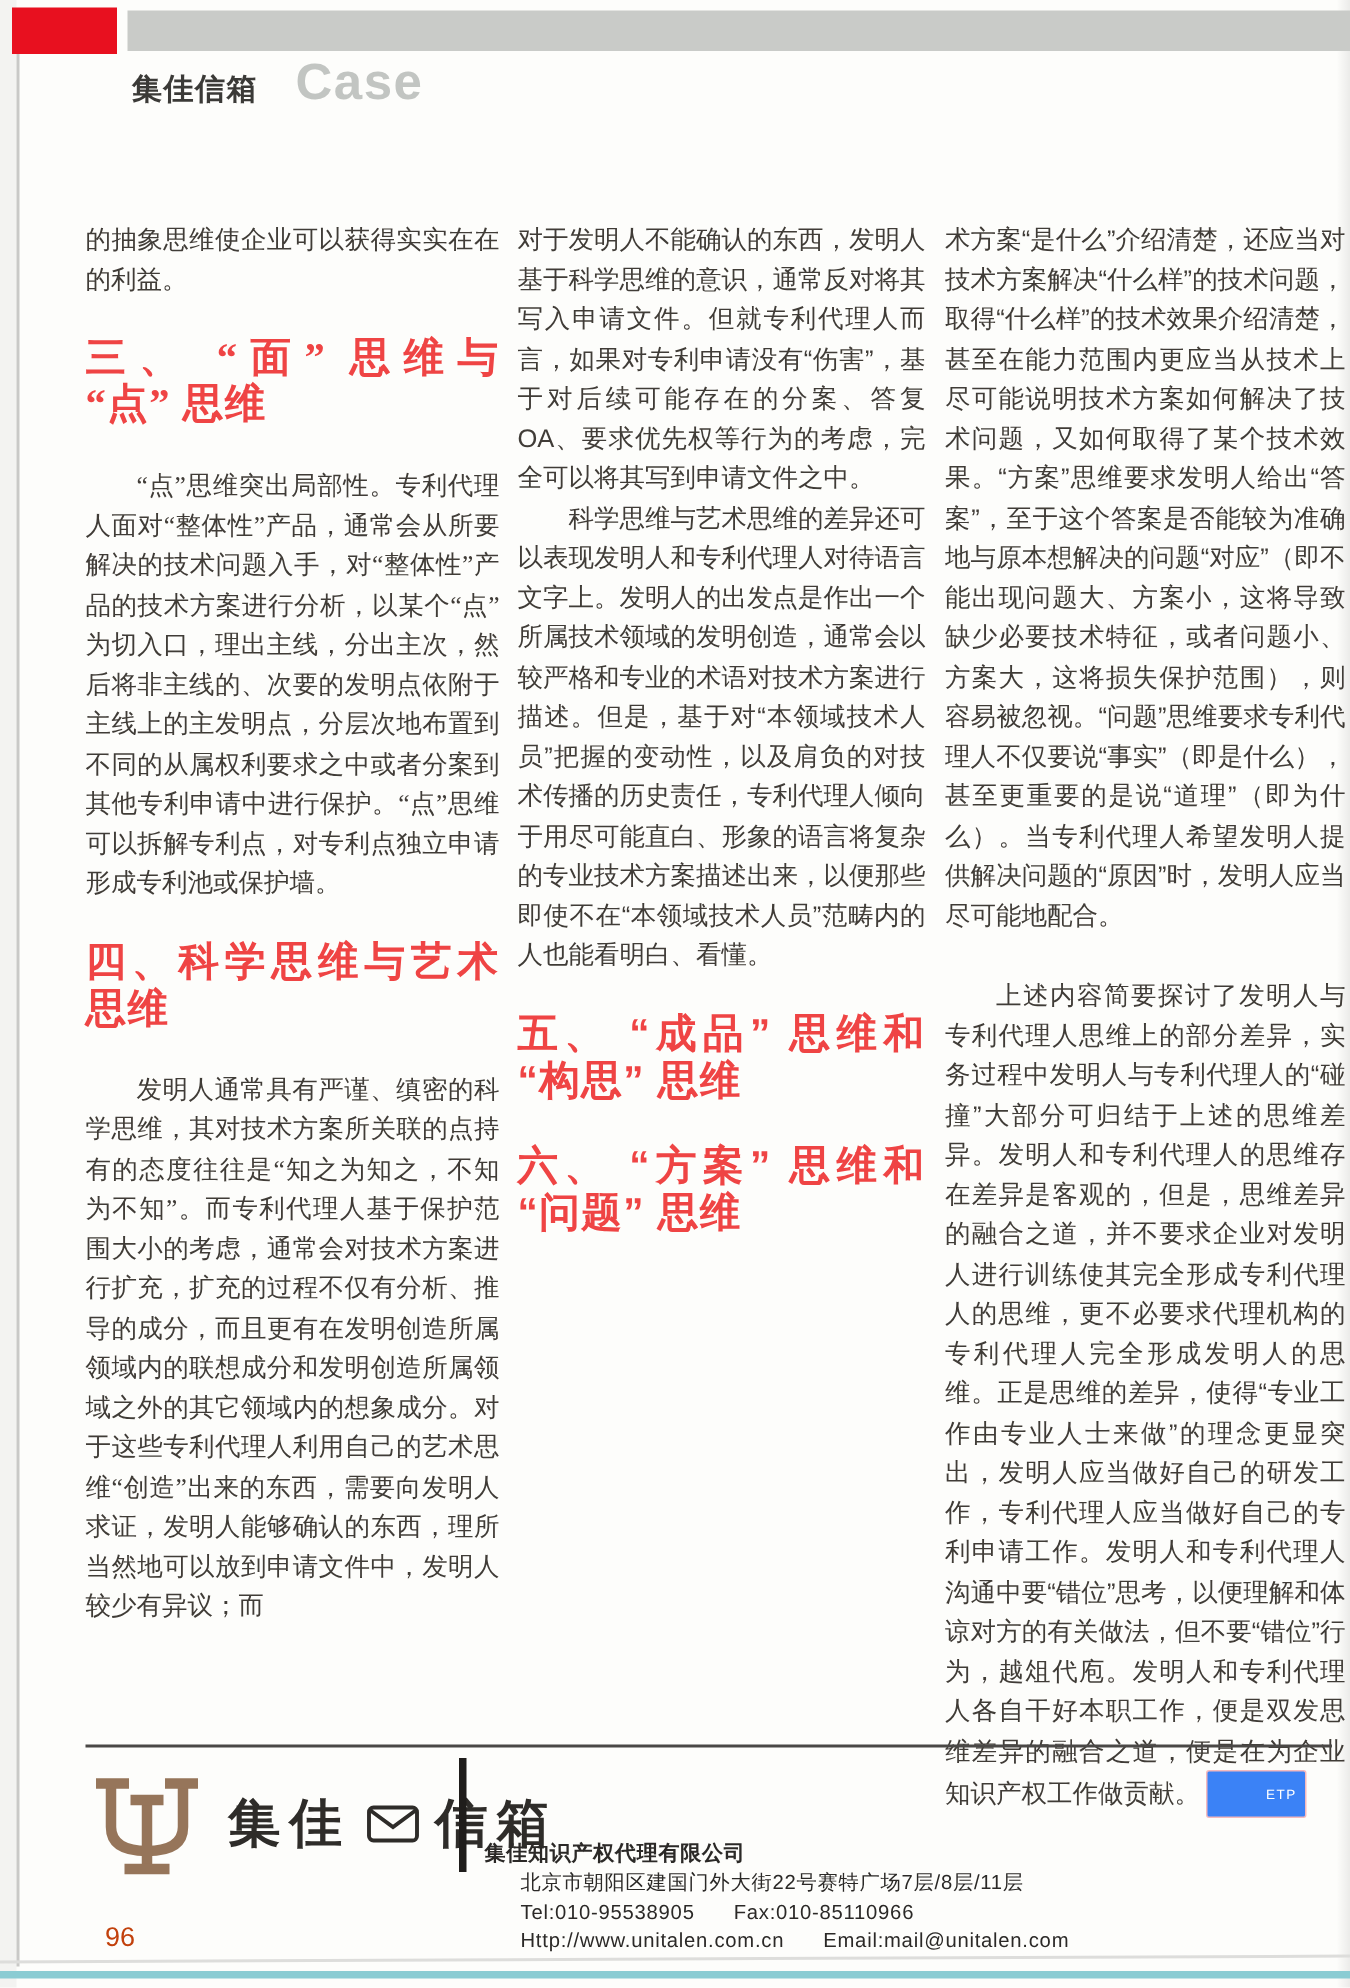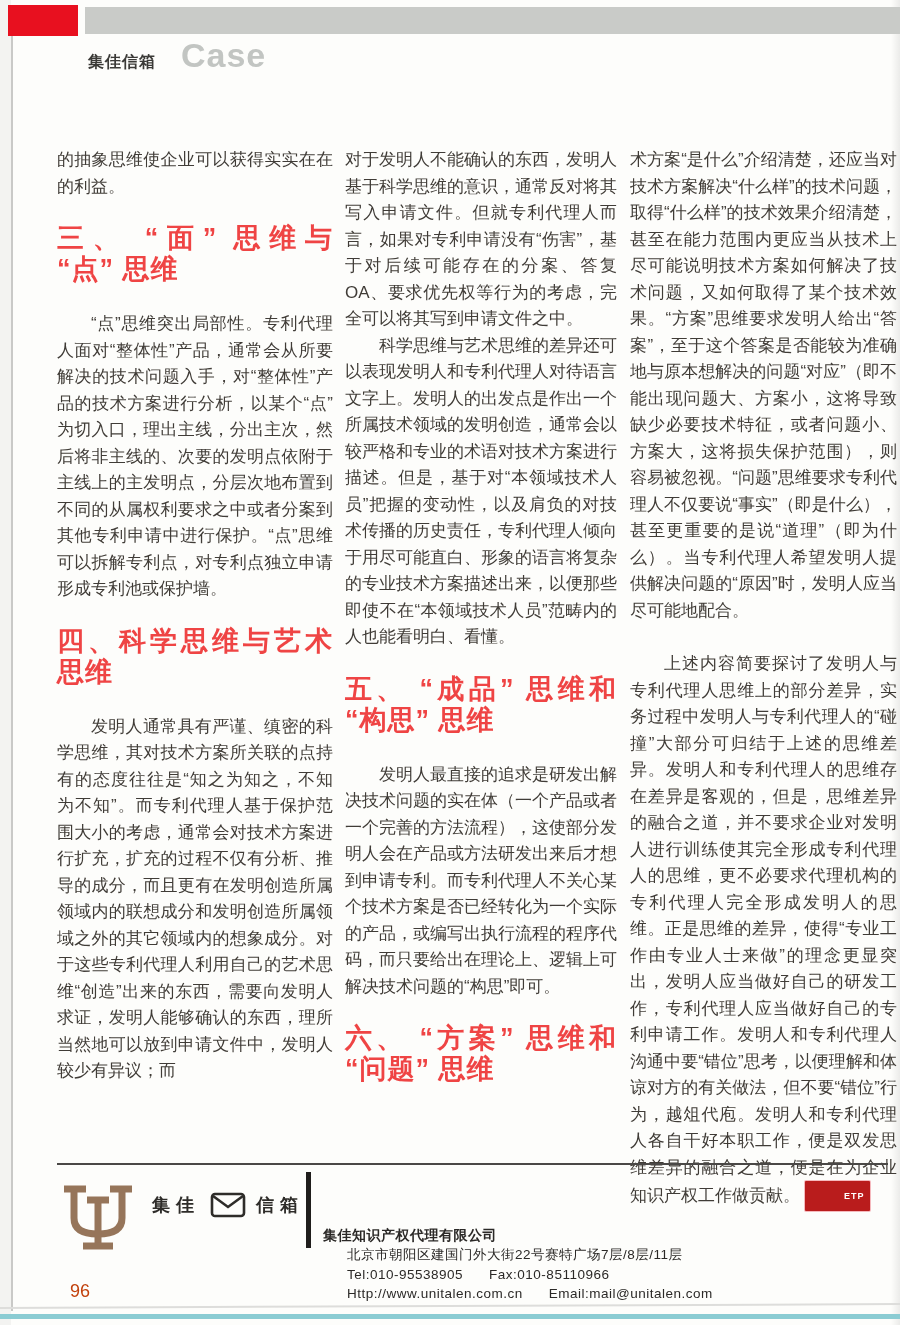--- a/index.html
+++ b/index.html
@@ -16,41 +16,41 @@
   .edge-left-line{position:absolute;left:11px;top:34px;bottom:14px;width:2px;background:#c9c9c7;}
   .edge-right-shade{position:absolute;right:0;top:0;width:9px;height:100%;
     background:linear-gradient(to right,rgba(0,0,0,0),rgba(0,0,0,0.07));}
   .bottom-curl{position:absolute;left:0;top:1305px;width:100%;height:2px;background:#dddddb;transform:rotate(-0.25deg);}
   .bottom-teal{position:absolute;left:0;top:1314px;width:100%;height:5px;background:#8bccd3;}
 
   
   .brand-red{position:absolute;left:8px;top:5px;width:70px;height:31px;}
   .gray-bar{position:absolute;left:85px;top:7px;right:0;height:27px;background:#c9cbc8;}
   .brand-line{position:absolute;left:88px;top:36px;display:flex;align-items:baseline;gap:9px;}
-  .brand-cn{font-size:16px;font-weight:700;color:#3b3a37;letter-spacing:1px;}
+  .brand-cn{font-size:20px;font-weight:700;color:#3b3a37;letter-spacing:1px;}
   .brand-en{font-size:34px;font-weight:700;color:#c2c5c2;letter-spacing:1px;margin-left:16px;}
 
   
   .col{position:absolute;top:147px;color:#403c37;font-size:17px;line-height:26.5px;text-align:justify;}
-  .col-1{left:57px;width:276px;}
+  .col-1{left:57px;width:276px;font-family:Liberation Serif, serif;}
   .col-2{left:345px;width:272px;}
   .col-3{left:630px;width:267px;}
   .para{margin:0;}
   .para.indent{text-indent:2em;}
   .para.gap{margin-top:27px;}
   .sec-heading{font-size:27px;font-weight:700;color:#ef4444;margin:23px 0 26px;line-height:31px;letter-spacing:1px;}
-  .end-badge{display:inline-block;background:#b91c1c;color:#ffffff;font-size:9px;font-weight:700;
+  .end-badge{display:inline-block;background:#3b82f6;color:#ffffff;font-size:9px;font-weight:400;
     letter-spacing:1px;padding:2px 5px 1px;border-radius:1px;margin-left:5px;vertical-align:2px;
     box-shadow:0 0 0 1px #f5b9bd;}
 
   
   .footer-rule{position:absolute;left:57px;right:12px;top:1163px;height:2px;background:#4a4846;}
   .footer-logo{position:absolute;left:62px;top:1178px;}
   .footer-brand{position:absolute;left:152px;top:1192px;display:flex;align-items:center;gap:10px;
-    font-size:18px;font-weight:700;color:#2e2c29;letter-spacing:6px;justify-content:flex-end;}
+    font-size:35px;font-weight:700;color:#2e2c29;letter-spacing:6px;justify-content:flex-end;}
   .footer-divider{position:absolute;left:306px;top:1172px;width:5px;height:76px;background:#1f1d1b;}
   .footer-info{position:absolute;left:323px;top:1225px;color:#2b2927;letter-spacing:0.5px;}
   .footer-info .l1{font-size:14px;font-weight:700;line-height:20px;}
   .footer-info .l2,.footer-info .l3,.footer-info .l4{font-size:13.5px;font-weight:500;line-height:19.5px;padding-left:24px;}
   .footer-info .pair span{margin-right:26px;}
   .page-num{position:absolute;left:70px;top:1281px;font-size:18px;color:#c2410c;}
 </style>
 </head>
 <body>
 
@@ -73,21 +73,20 @@
       <p class="para">的抽象思维使企业可以获得实实在在的利益。</p>
       <h2 class="sec-heading">三、 “面” 思维与 “点” 思维</h2>
       <p class="para indent">“点”思维突出局部性。专利代理人面对“整体性”产品，通常会从所要解决的技术问题入手，对“整体性”产品的技术方案进行分析，以某个“点”为切入口，理出主线，分出主次，然后将非主线的、次要的发明点依附于主线上的主发明点，分层次地布置到不同的从属权利要求之中或者分案到其他专利申请中进行保护。“点”思维可以拆解专利点，对专利点独立申请形成专利池或保护墙。</p>
       <h2 class="sec-heading">四、科学思维与艺术思维</h2>
       <p class="para indent">发明人通常具有严谨、缜密的科学思维，其对技术方案所关联的点持有的态度往往是“知之为知之，不知为不知”。而专利代理人基于保护范围大小的考虑，通常会对技术方案进行扩充，扩充的过程不仅有分析、推导的成分，而且更有在发明创造所属领域内的联想成分和发明创造所属领域之外的其它领域内的想象成分。对于这些专利代理人利用自己的艺术思维“创造”出来的东西，需要向发明人求证，发明人能够确认的东西，理所当然地可以放到申请文件中，发明人较少有异议；而</p>
     </div>
   <div class="col col-2">
       <p class="para">对于发明人不能确认的东西，发明人基于科学思维的意识，通常反对将其写入申请文件。但就专利代理人而言，如果对专利申请没有“伤害”，基于对后续可能存在的分案、答复 OA、要求优先权等行为的考虑，完全可以将其写到申请文件之中。</p>
       <p class="para indent">科学思维与艺术思维的差异还可以表现发明人和专利代理人对待语言文字上。发明人的出发点是作出一个所属技术领域的发明创造，通常会以较严格和专业的术语对技术方案进行描述。但是，基于对“本领域技术人员”把握的变动性，以及肩负的对技术传播的历史责任，专利代理人倾向于用尽可能直白、形象的语言将复杂的专业技术方案描述出来，以便那些即使不在“本领域技术人员”范畴内的人也能看明白、看懂。</p>
       <h2 class="sec-heading">五、 “成品” 思维和 “构思” 思维</h2>
-      <p class="para indent">发明人最直接的追求是研发出解决技术问题的实在体（一个产品或者一个完善的方法流程），这使部分发明人会在产品或方法研发出来后才想到申请专利。而专利代理人不关心某个技术方案是否已经转化为一个实际的产品，或编写出执行流程的程序代码，而只要给出在理论上、逻辑上可解决技术问题的“构思”即可。</p>
       <h2 class="sec-heading">六、 “方案” 思维和 “问题” 思维</h2>
     </div>
   <div class="col col-3">
       <p class="para">术方案“是什么”介绍清楚，还应当对技术方案解决“什么样”的技术问题，取得“什么样”的技术效果介绍清楚，甚至在能力范围内更应当从技术上尽可能说明技术方案如何解决了技术问题，又如何取得了某个技术效果。“方案”思维要求发明人给出“答案”，至于这个答案是否能较为准确地与原本想解决的问题“对应”（即不能出现问题大、方案小，这将导致缺少必要技术特征，或者问题小、方案大，这将损失保护范围），则容易被忽视。“问题”思维要求专利代理人不仅要说“事实”（即是什么），甚至更重要的是说“道理”（即为什么）。当专利代理人希望发明人提供解决问题的“原因”时，发明人应当尽可能地配合。</p>
       <p class="para indent gap">上述内容简要探讨了发明人与专利代理人思维上的部分差异，实务过程中发明人与专利代理人的“碰撞”大部分可归结于上述的思维差异。发明人和专利代理人的思维存在差异是客观的，但是，思维差异的融合之道，并不要求企业对发明人进行训练使其完全形成专利代理人的思维，更不必要求代理机构的专利代理人完全形成发明人的思维。正是思维的差异，使得“专业工作由专业人士来做”的理念更显突出，发明人应当做好自己的研发工作，专利代理人应当做好自己的专利申请工作。发明人和专利代理人沟通中要“错位”思考，以便理解和体谅对方的有关做法，但不要“错位”行为，越俎代庖。发明人和专利代理人各自干好本职工作，便是双发思维差异的融合之道，便是在为企业知识产权工作做贡献。<span class="end-badge">ETP</span></p>
     </div>
 
   <div class="footer-rule"></div>
 
   <div class="footer-logo">

